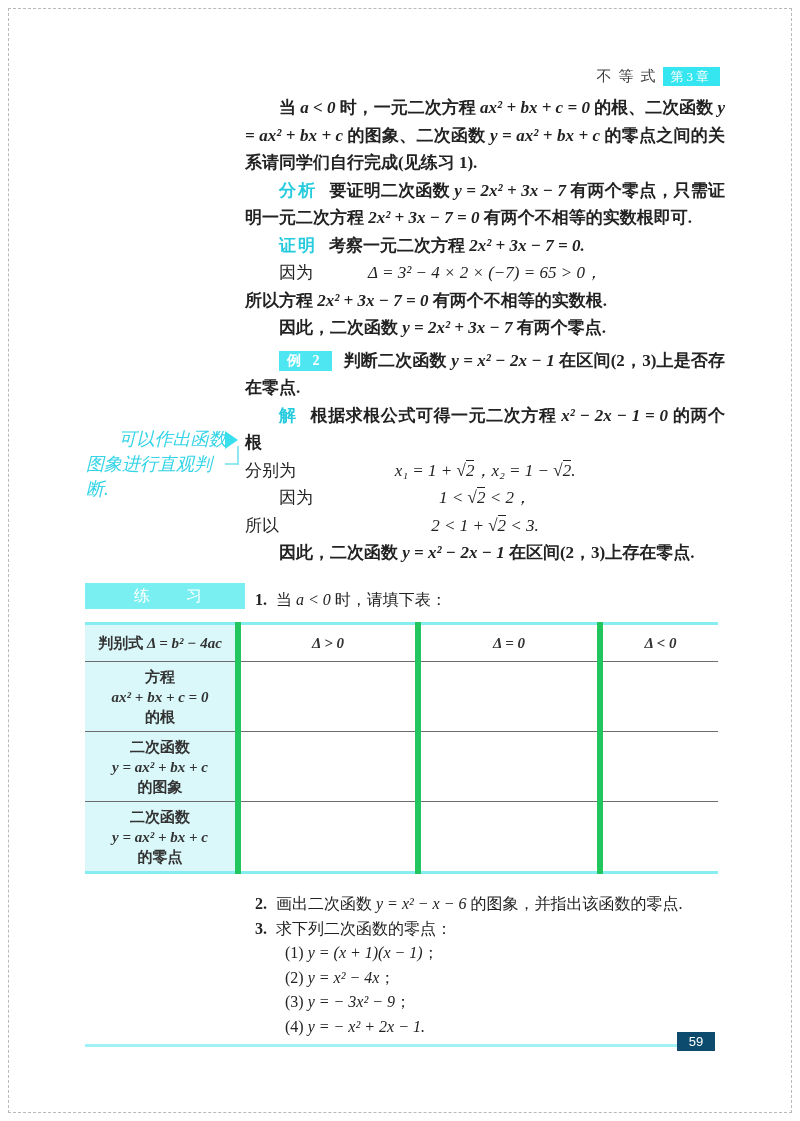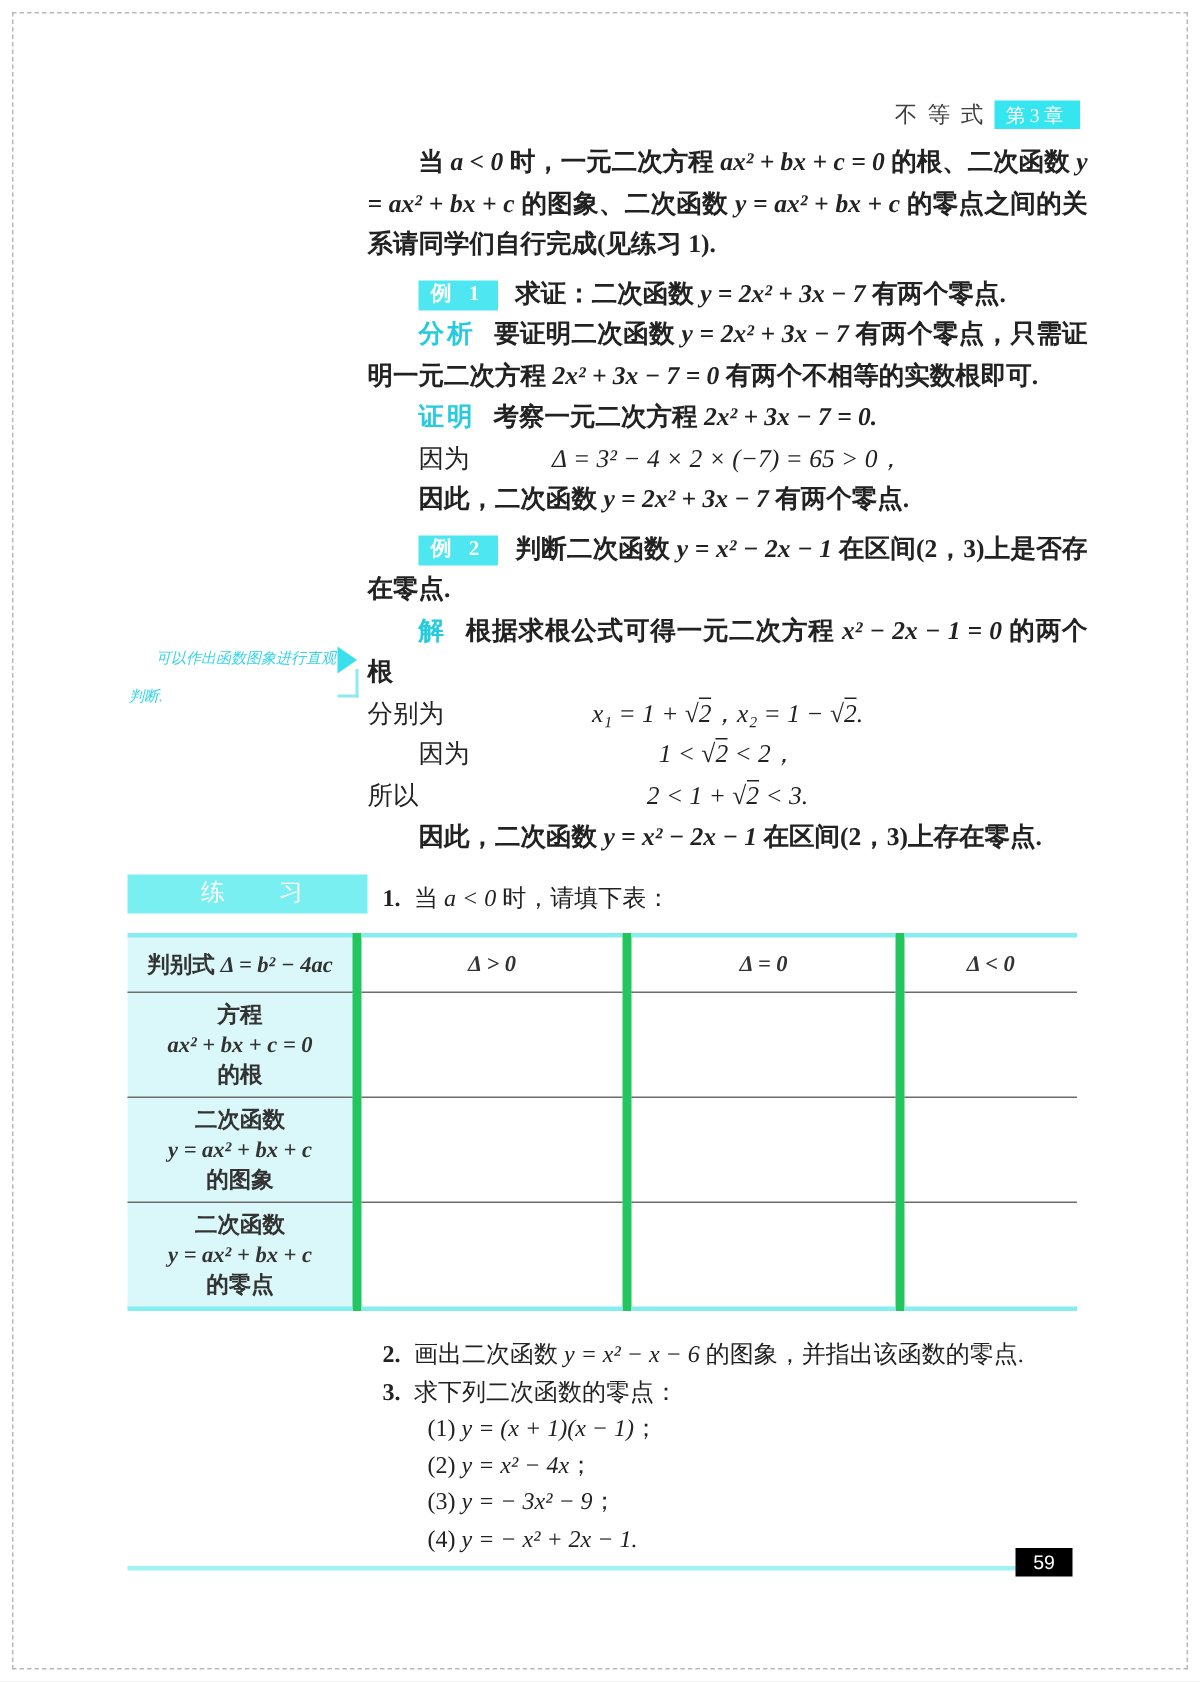--- a/index.html
+++ b/index.html
@@ -23,21 +23,21 @@
   .formline{position:relative;height:27.5px;}
   .lead{position:absolute;left:0;top:0;}
   .lead.i2{left:34px;}
   .cform{display:block;text-align:center;}
 
   .math{font-family:"Liberation Serif","DejaVu Serif",serif;font-style:italic;}
   .rad{font-style:normal;}
   .ol{border-top:1px solid currentColor;}
 
   
-  .margin-note{position:absolute;left:86px;top:427px;width:142px;font-size:10px;line-height:25px;
+  .margin-note{position:absolute;left:86px;top:427px;width:142px;font-size:18px;line-height:25px;
                color:#35D4E7;font-style:italic;text-indent:1.8em;}
   .flag-icon{position:absolute;left:224px;top:431px;width:18px;height:36px;}
   .flag-icon .pennant{position:absolute;left:1px;top:0;width:0;height:0;
         border-left:13px solid #3ADFED;border-top:9px solid transparent;border-bottom:9px solid transparent;}
   .flag-icon .pole{position:absolute;left:1px;top:15px;width:12px;height:17px;
         border-right:2px solid #8FE9F0;border-bottom:2px solid #8FE9F0;}
 
   
   .exercise{position:absolute;left:85px;top:583px;width:633px;font-size:16px;color:#222;}
   .ex-head{display:flex;align-items:flex-start;}
@@ -59,49 +59,49 @@
   .practice-table thead th{height:36px;}
   .practice-table tbody th,.practice-table tbody td{height:67px;}
   .practice-table th.corner,.practice-table th.rowhead{background:#DAF8FA;}
   .practice-table tr > * + *{border-left:6px solid #22c55e;}
   .practice-table tbody tr > *{border-top:1px solid #6d6d6d;}
   .practice-table th{text-align:center;vertical-align:middle;padding:0 2px;}
   .rowhead div{line-height:20px;}
 
   
   .footer-line{position:absolute;left:85px;top:1044px;width:592px;height:3px;background:#9FF2F5;}
-  .page-num{position:absolute;left:677px;top:1032px;width:38px;height:19px;background:#000000;
+  .page-num{position:absolute;left:677px;top:1032px;width:38px;height:19px;background:#0c4a6e;
             color:#fff;font-size:13px;text-align:center;line-height:19px;
             font-family:"Liberation Sans","DejaVu Sans",sans-serif;}
 </style>
 </head>
 <body>
 
 <div class="page">
   <div class="page-border"></div>
 
   <div class="header">
     <span class="crumb">不等式</span>
     <span class="chapter-badge">第3章</span>
   </div>
 
   <div class="main">
     <p class="para indent">当 <span class="math">a &lt; 0</span> 时，一元二次方程 <span class="math">ax² + bx + c = 0</span> 的根、二次函数 <span class="math">y = ax² + bx + c</span> 的图象、二次函数 <span class="math">y = ax² + bx + c</span> 的零点之间的关系请同学们自行完成(见练习 1).</p>
 
-    <p class="para indent exstart"><span class="ex-badge">例 1</span><span>求证：二次函数 <span class="math">y = 2x² + 3x − 7</span> 有两个零点.</span></p>
 
     <p class="para indent"><span class="sec-label">分析</span><span>要证明二次函数 <span class="math">y = 2x² + 3x − 7</span> 有两个零点，只需证明一元二次方程 <span class="math">2x² + 3x − 7 = 0</span> 有两个不相等的实数根即可.</span></p>
 
     <p class="para indent"><span class="sec-label">证明</span><span>考察一元二次方程 <span class="math">2x² + 3x − 7 = 0.</span></span></p>
 
     <div class="formline">
         <span class="lead i2">因为</span>
         <span class="cform"><span class="math">Δ = 3² − 4 × 2 × (−7) = 65 &gt; 0，</span></span>
       </div>
 
+    <p class="para">所以方程 <span class="math">2x² + 3x − 7 = 0</span> 有两个不相等的实数根.</p>
     <p class="para indent">因此，二次函数 <span class="math">y = 2x² + 3x − 7</span> 有两个零点.</p>
 
     <p class="para indent exstart"><span class="ex-badge">例 2</span><span>判断二次函数 <span class="math">y = x² − 2x − 1</span> 在区间(2，3)上是否存在零点.</span></p>
 
     <p class="para indent"><span class="sec-label">解</span><span>根据求根公式可得一元二次方程 <span class="math">x² − 2x − 1 = 0</span> 的两个根</span></p>
 
     <div class="formline">
         <span class="lead">分别为</span>
         <span class="cform"><span class="math">x₁ = 1 + <span class="rad">√</span><span class="ol">2</span>，x₂ = 1 − <span class="rad">√</span><span class="ol">2</span>.</span></span>
       </div>

